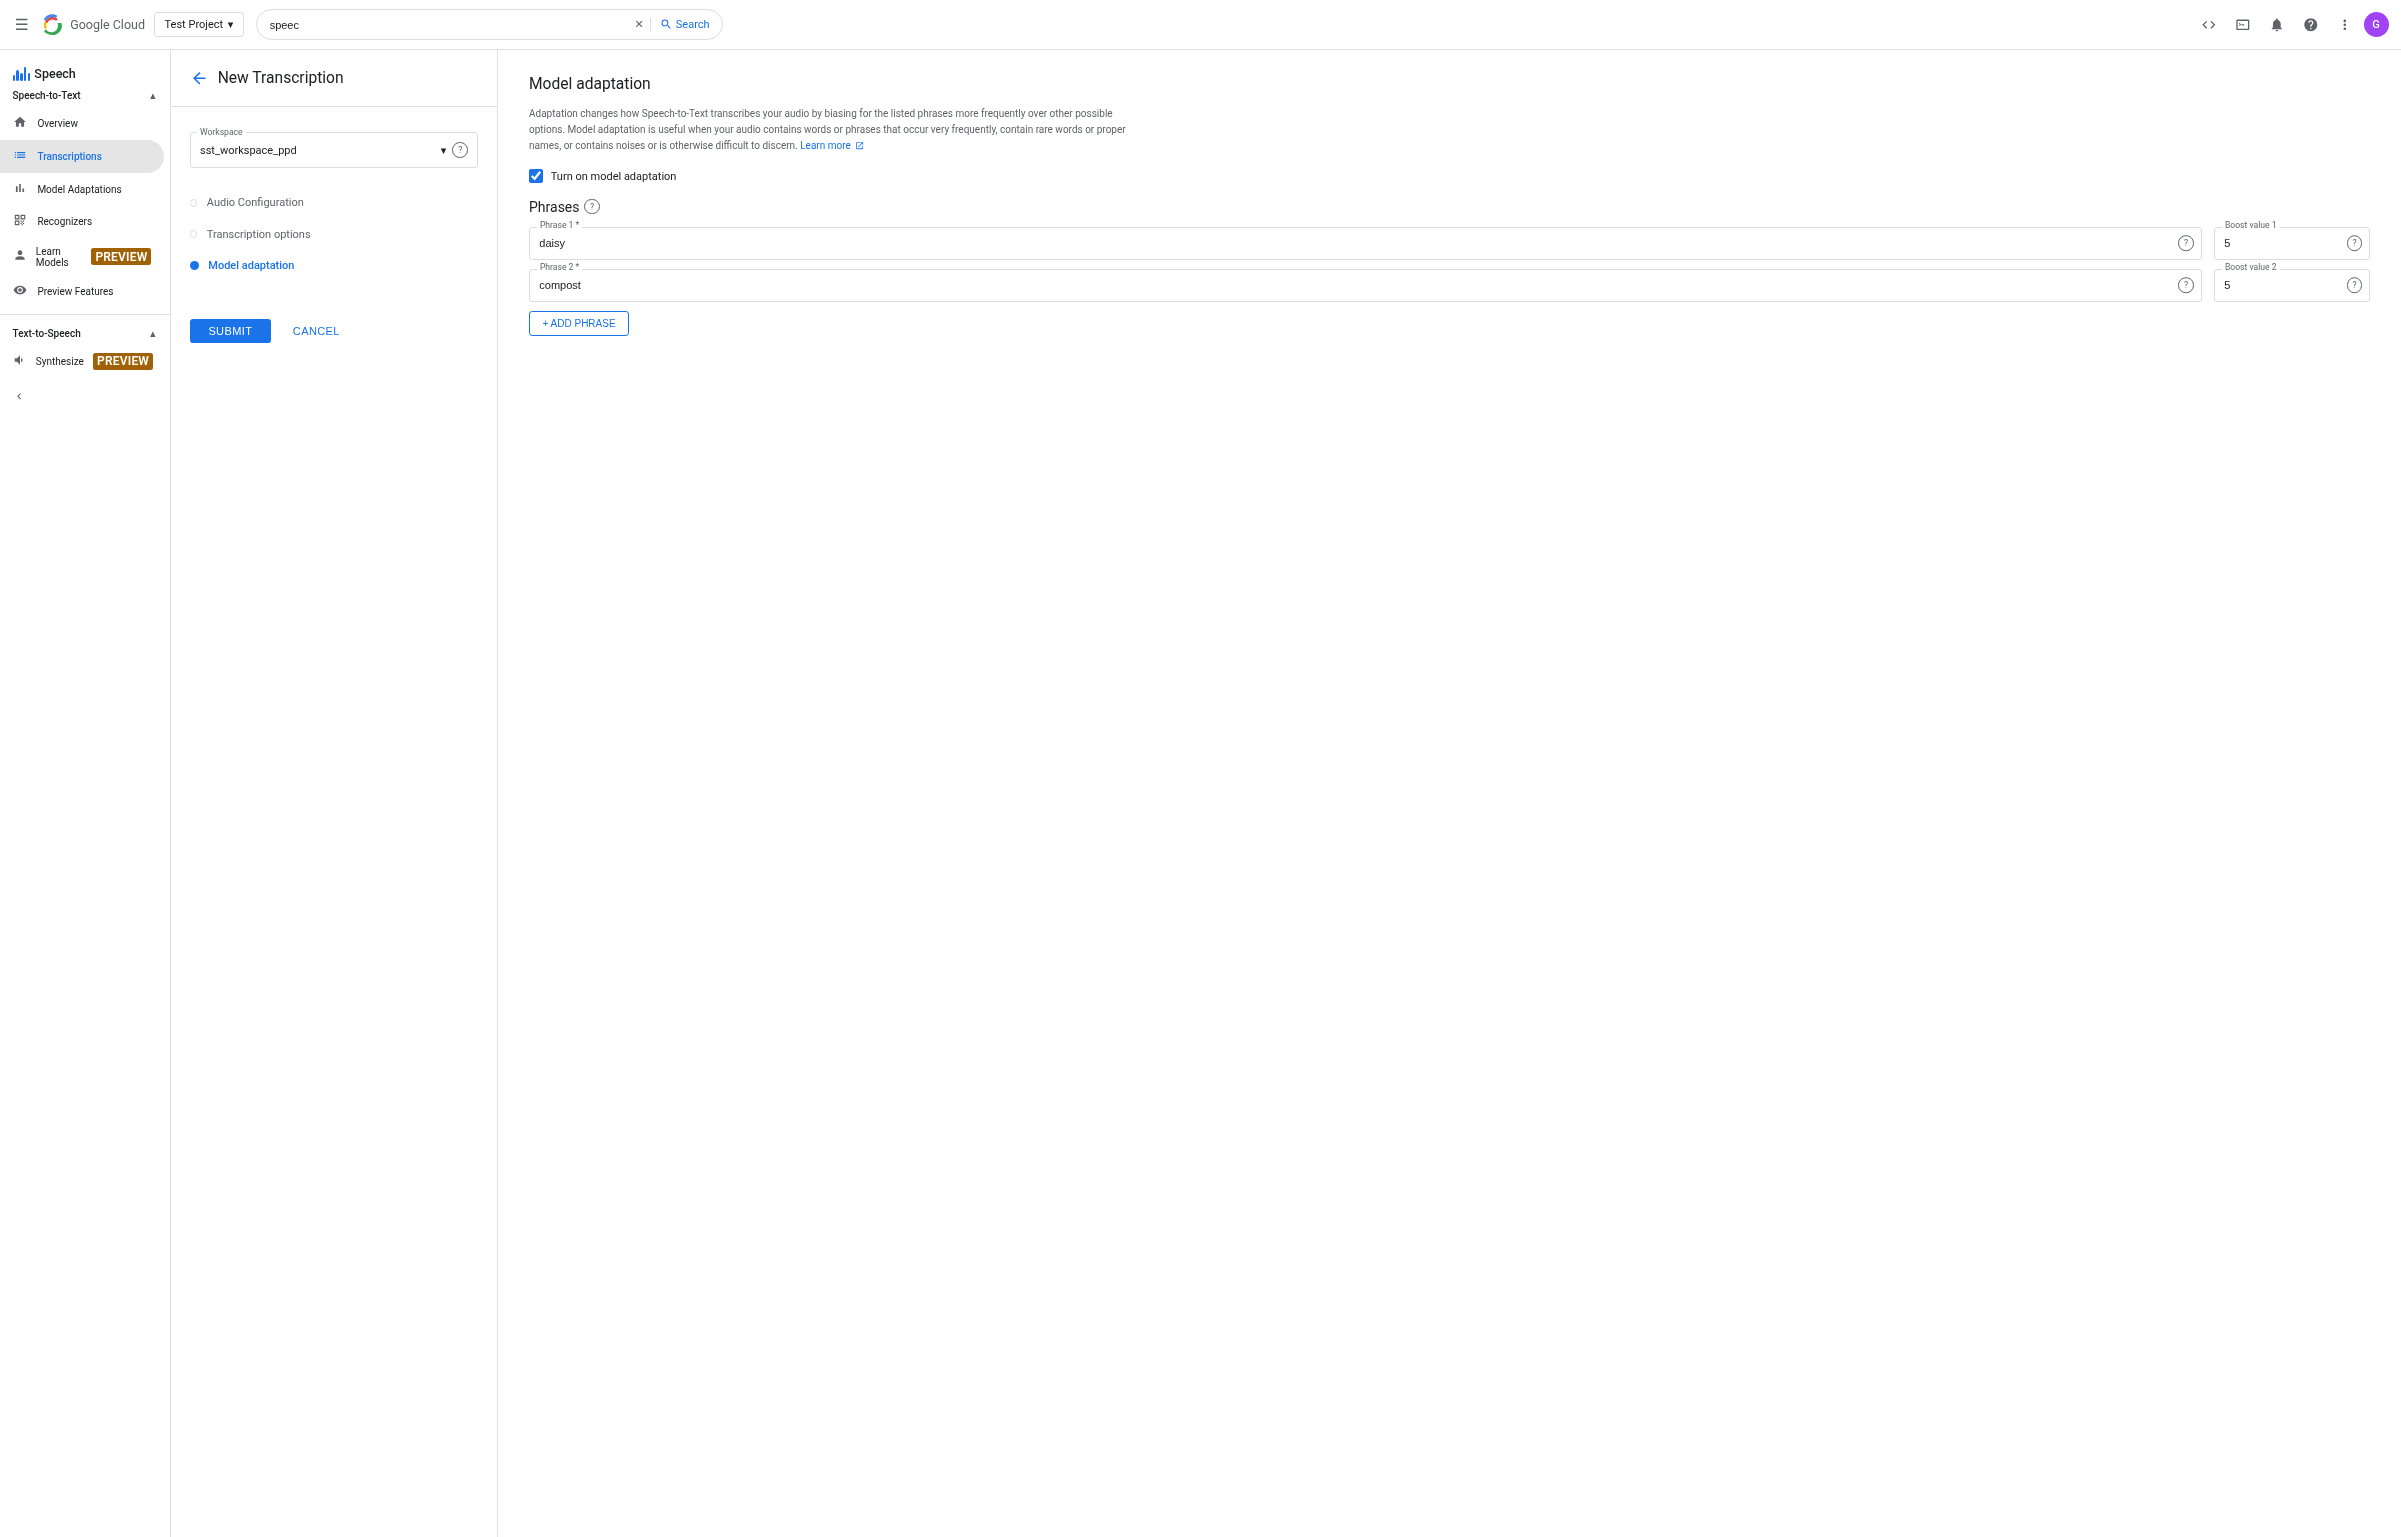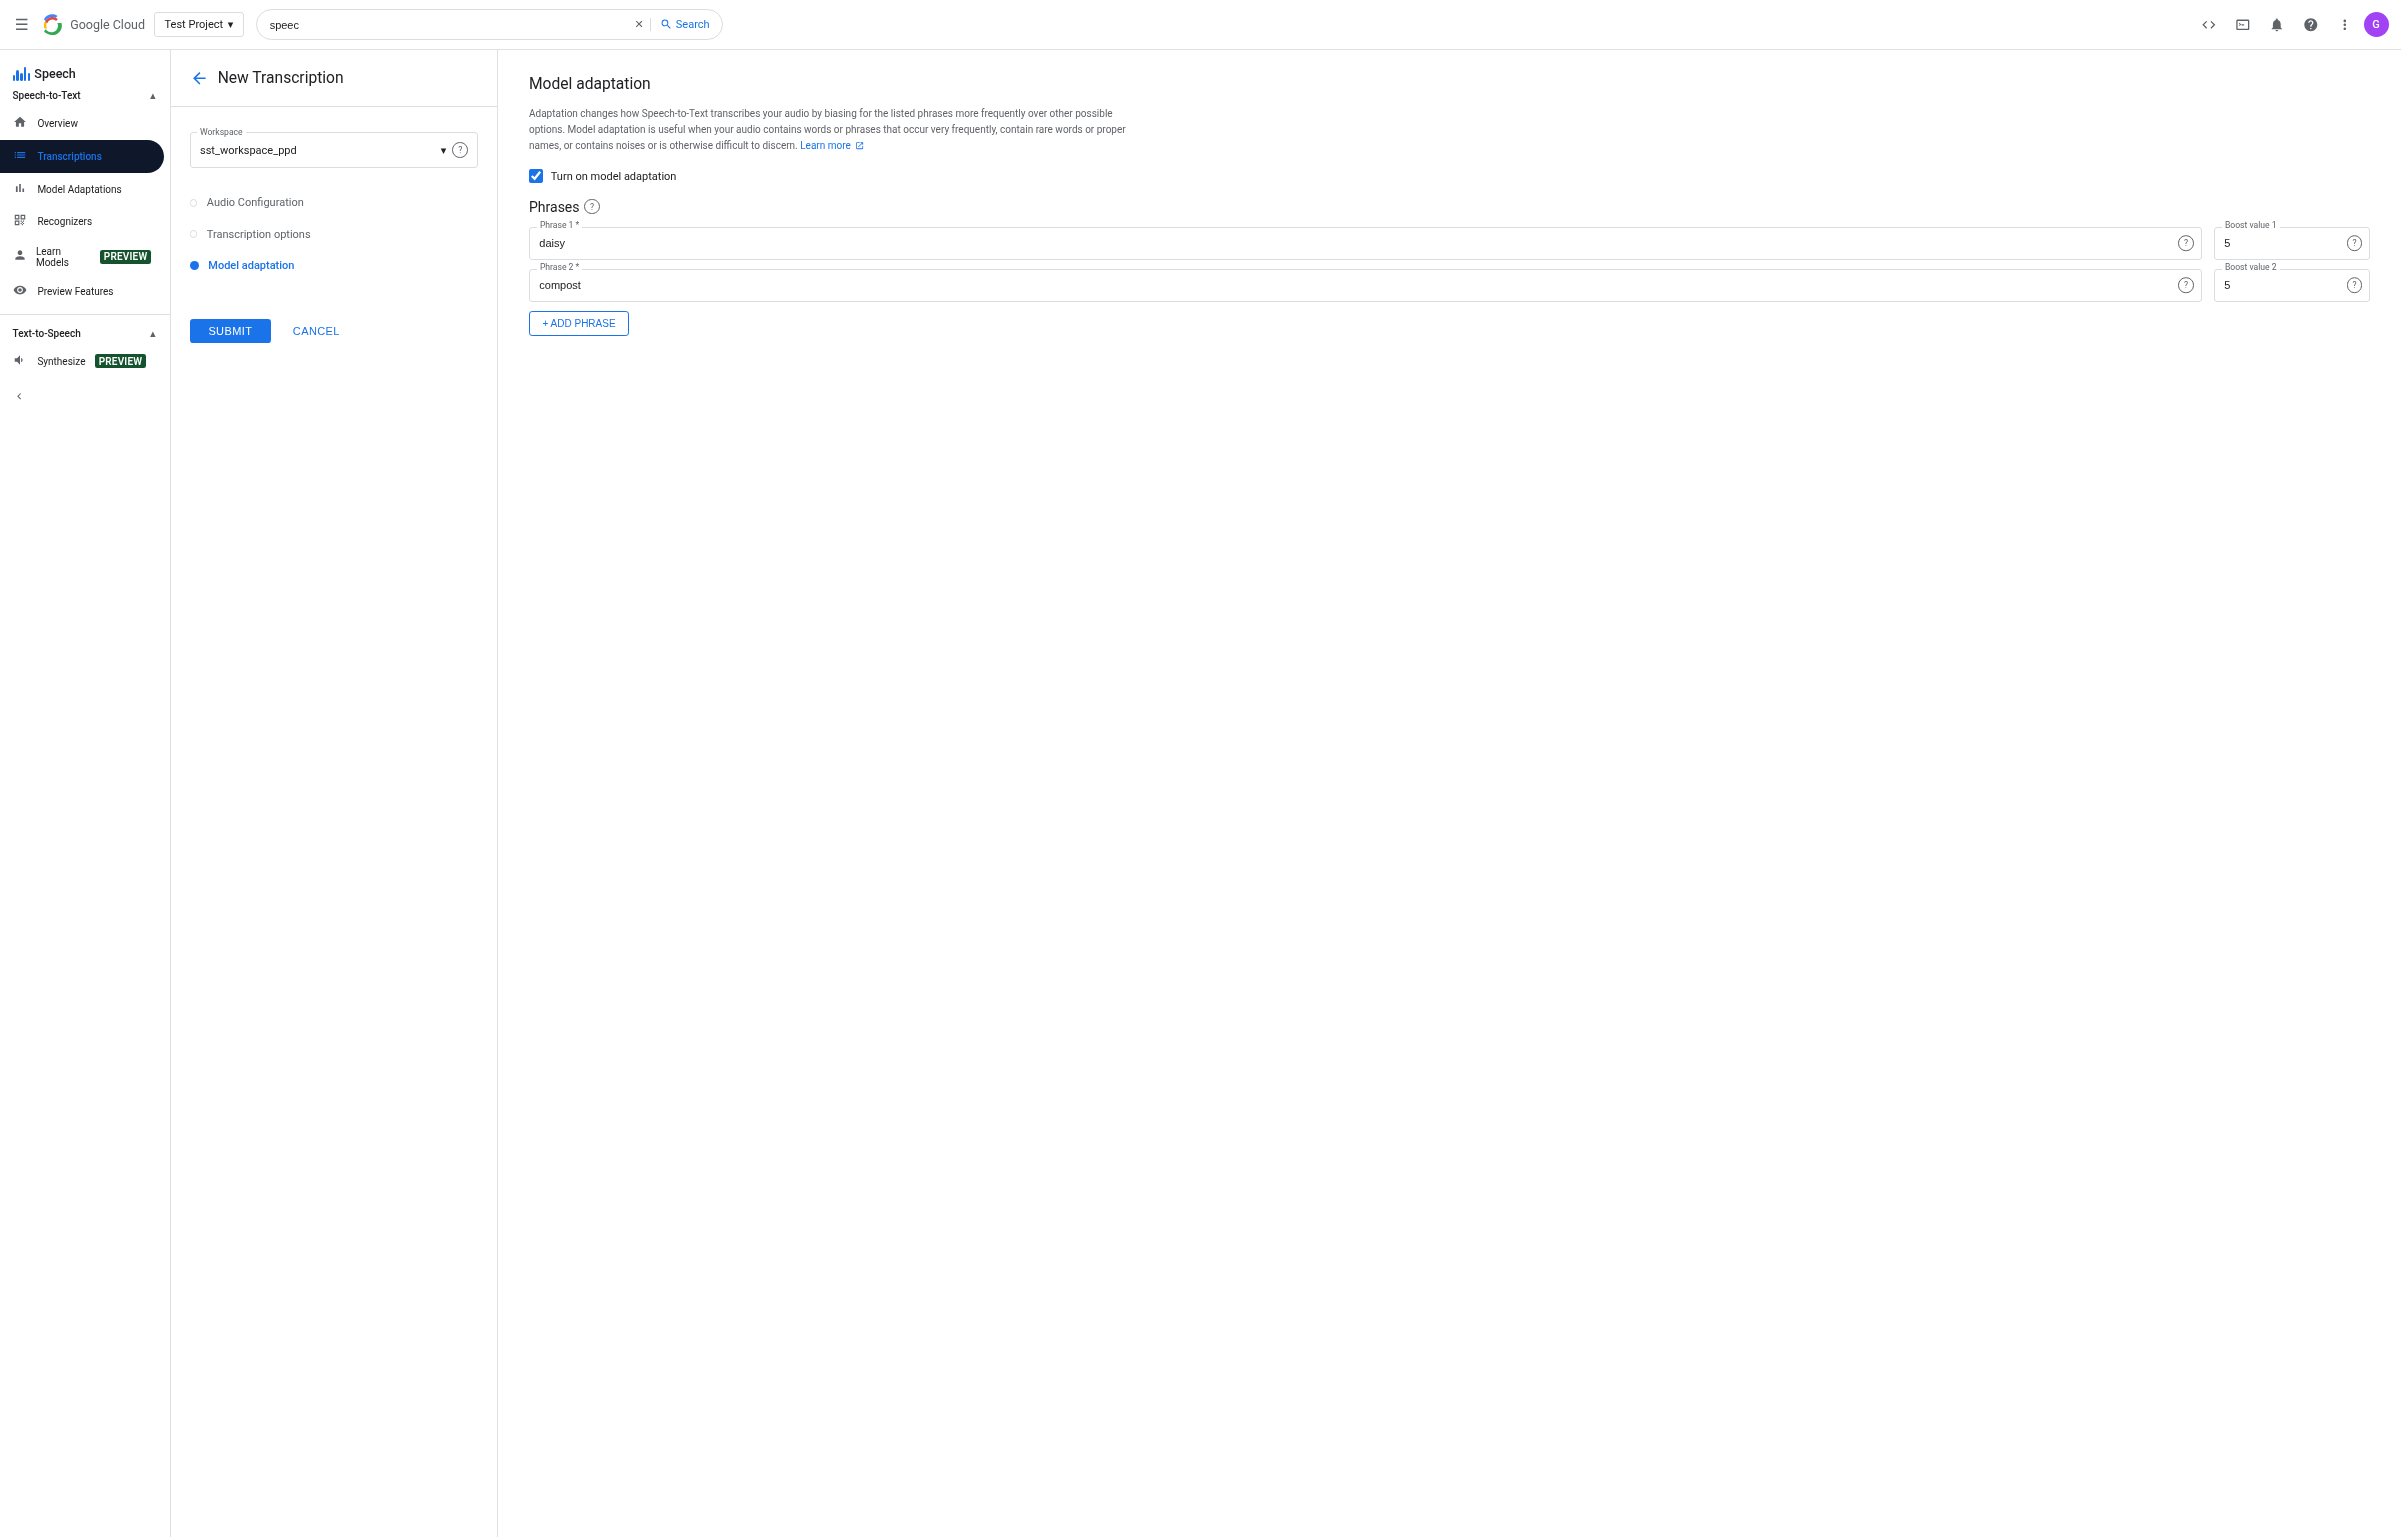--- a/index.html
+++ b/index.html
@@ -29,25 +29,25 @@
     .header-icon { width: 31px; height: 31px; border-radius: 50%; display: flex; align-items: center; justify-content: center; cursor: pointer; color: #5f6368; font-size: 14px; }
     .avatar { width: 25px; height: 25px; border-radius: 50%; background: #a142f4; color: white; display: flex; align-items: center; justify-content: center; font-size: 11px; font-weight: 500; cursor: pointer; }
 
     
     .app-body { display: flex; height: calc(100vh - 50px); }
 
     
     .sidebar { width: 171px; min-width: 171px; border-right: 0.8px solid #e0e0e0; overflow-y: auto; padding: 6.2px 0; background: #fff; }
     .sidebar-section-header { display: flex; align-items: center; justify-content: space-between; padding: 6.2px 12.5px; font-size: 10px; font-weight: 500; color: #202124; cursor: pointer; }
     .sidebar-item { display: flex; align-items: center; gap: 9.3px; padding: 7.8px 12.5px; font-size: 10px; color: #202124; cursor: pointer; border-radius: 0 18.7px 18.7px 0; margin-right: 6.2px; }
-    .sidebar-item.active { background: #0f172a; color: #1a73e8; font-weight: 500; align-items: center; }
+    .sidebar-item.active { background: #e5e5e5; color: #1a73e8; font-weight: 500; align-items: center; }
     .sidebar-item .item-icon { color: #5f6368; font-size: 12.5px; width: 15.6px; text-align: center; }
     .sidebar-item.active .item-icon { color: #1a73e8; }
     .preview-badge {
-      background: #14532d; color: white; font-size: 10px; font-weight: 600;
+      background: #a16207; color: white; font-size: 12px; font-weight: 600;
       padding: 1.6px 3.9px; border-radius: 2.3px; letter-spacing: 0.2px;
     }
 
     
     .wizard-panel { width: 327px; min-width: 327px; border-right: 0.8px solid #e0e0e0; padding: 18.7px 0; overflow-y: auto; background: #fff; }
     .wizard-header { display: flex; align-items: center; gap: 9.3px; padding: 0 18.7px 18.7px; border-bottom: 0.8px solid #e0e0e0; }
     .back-btn { color: #1a73e8; cursor: pointer; font-size: 15.6px; display: flex; align-items: center; }
     .wizard-title { font-size: 15.6px; font-weight: 400; color: #202124; }
     .wizard-body { padding: 18.7px; }
 

